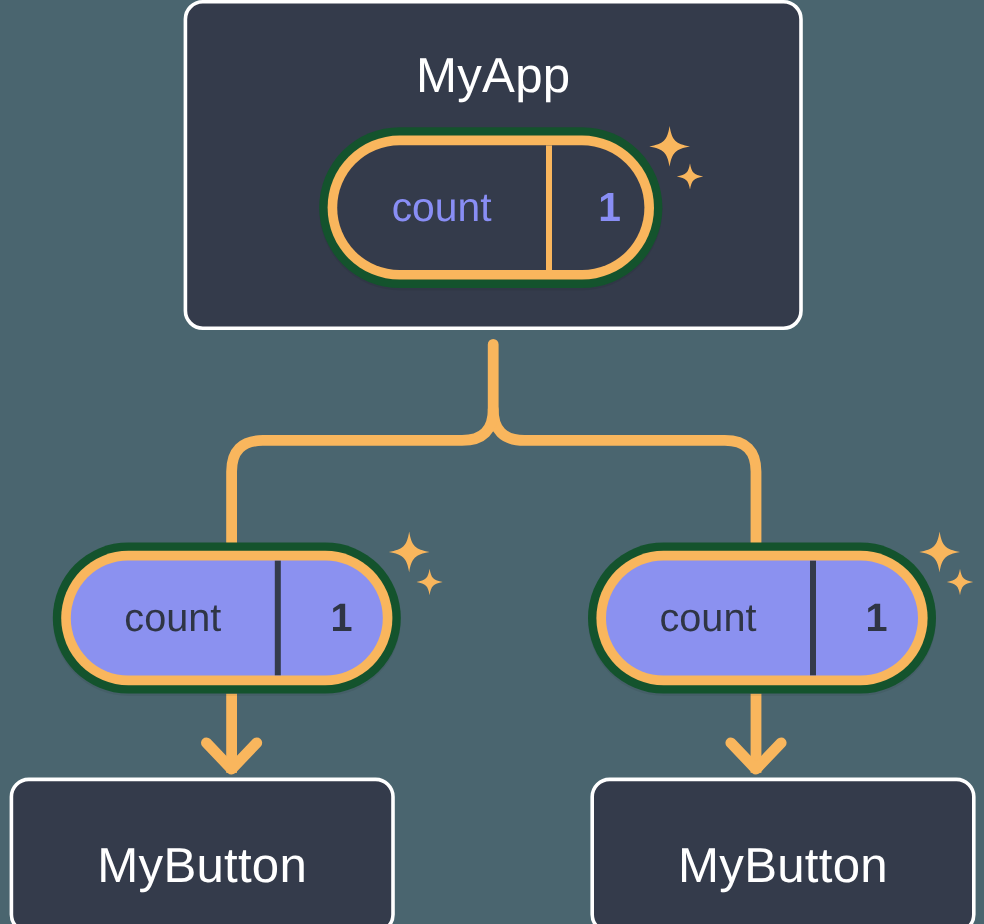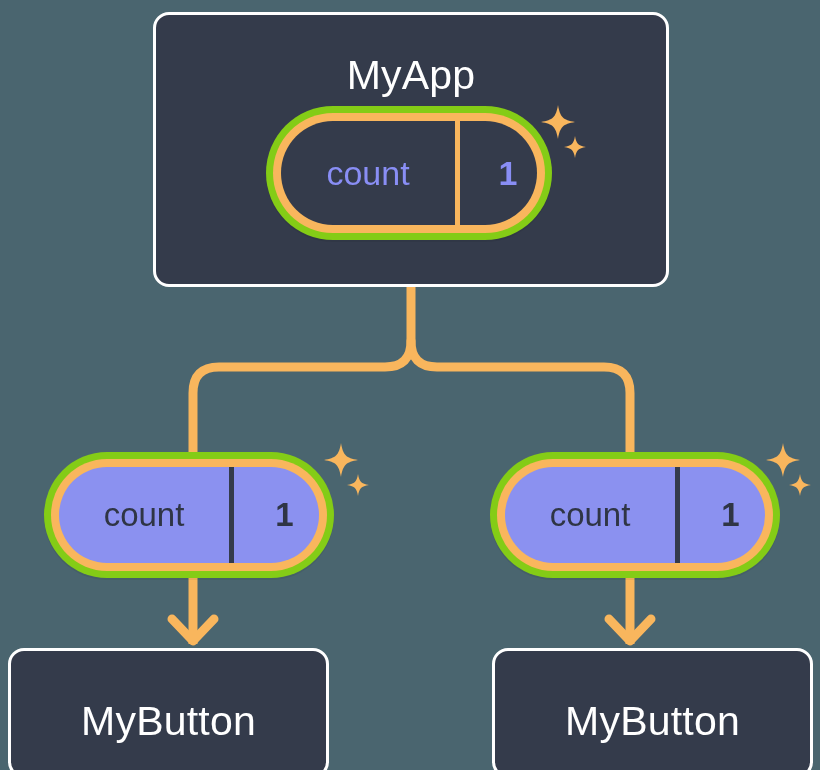--- a/index.html
+++ b/index.html
@@ -43,21 +43,21 @@
     font-size: 41px;
     font-weight: 400;
     letter-spacing: 0.2px;
     line-height: 1;
     white-space: nowrap;
     margin-top: 16px;
   }
 
   #app-card {
     left: 153px;
-    top: 12px;
+    top: 0;
     width: 516px;
     height: 275px;
     align-items: flex-start;
     justify-content: center;
   }
   #app-card .card-title {
     margin-top: 40px;
   }
 
   #btn-card-left {
@@ -75,21 +75,21 @@
 
   
   .pill-wrap {
     position: absolute;
   }
   .pill {
     position: relative;
     box-sizing: border-box;
     border-radius: 999px;
     
-    background: #84cc16;
+    background: #14532d;
     padding: 7px;
     box-shadow: 0 2px 0 rgba(0,0,0,0.06);
   }
   .pill-inner {
     box-sizing: border-box;
     border-radius: 999px;
     
     background: #f9b65d;
     padding: 8px;
     height: 100%;

